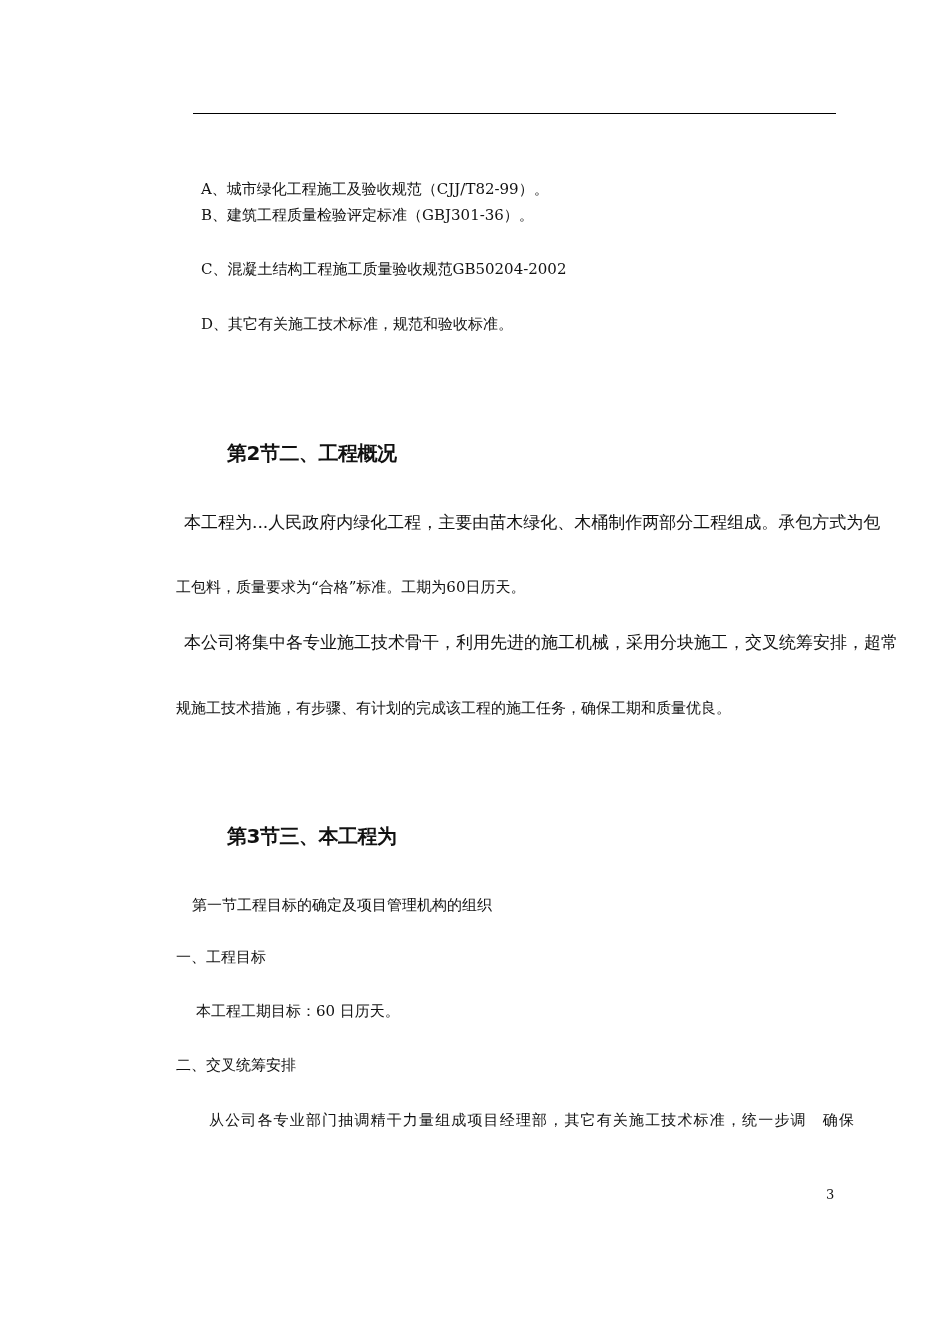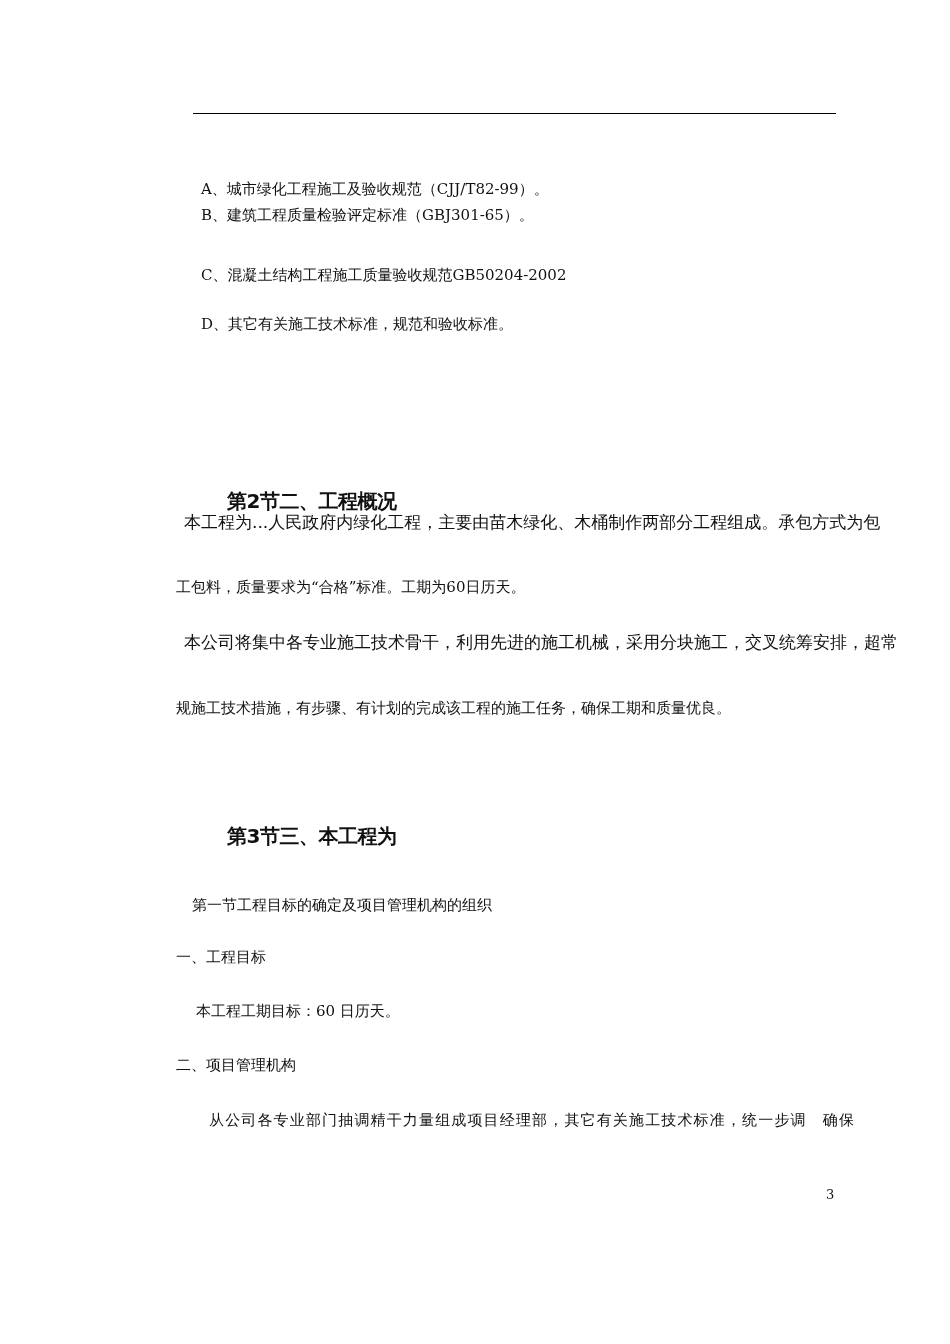--- a/index.html
+++ b/index.html
@@ -12,32 +12,32 @@
     .just { position:absolute; left:176px; width:678px; font-size:17px; line-height:20px;
             white-space:nowrap; text-align:justify; text-align-last:justify;margin-left:8px; }
     .pagenum { position:absolute; left:826px; top:1187px; font-size:13px; }
   </style>
 </head>
 <body>
 
 <div class="rule"></div>
 
 <div class="line" style="left:201px;top:151px;margin-top:28px;">A、城市绿化工程施工及验收规范（CJJ/T82-99）。</div>
-<div class="line" style="left:201px;top:205px;">B、建筑工程质量检验评定标准（GBJ301-65）。</div>
-<div class="line" style="left:201px;top:265px;text-align:center;">C、混凝土结构工程施工质量验收规范GB50204-2002</div>
+<div class="line" style="left:201px;top:205px;">B、建筑工程质量检验评定标准（GBJ301-36）。</div>
+<div class="line" style="left:201px;top:259px;text-align:center;">C、混凝土结构工程施工质量验收规范GB50204-2002</div>
 <div class="line" style="left:201px;top:314px;">D、其它有关施工技术标准，规范和验收标准。</div>
 
-<div class="heading" style="left:227px;top:440px;margin-top:48px;">第2节二、工程概况</div>
+<div class="heading" style="left:227px;top:440px;">第2节二、工程概况</div>
 
 <div class="just" style="top:512px;">本工程为...人民政府内绿化工程，主要由苗木绿化、木桶制作两部分工程组成。承包方式为包</div>
 <div class="line" style="left:176px;top:577px;">工包料，质量要求为“合格”标准。工期为60日历天。</div>
 <div class="just" style="top:632px;">本公司将集中各专业施工技术骨干，利用先进的施工机械，采用分块施工，交叉统筹安排，超常</div>
 <div class="line" style="left:176px;top:698px;">规施工技术措施，有步骤、有计划的完成该工程的施工任务，确保工期和质量优良。</div>
 
 <div class="heading" style="left:227px;top:823px;">第3节三、本工程为</div>
 
 <div class="line" style="left:176px;top:895px;margin-left:16px;">第一节工程目标的确定及项目管理机构的组织</div>
 <div class="line" style="left:176px;top:947px;">一、工程目标</div>
 <div class="line" style="left:196px;top:1001px;">本工程工期目标：60 日历天。</div>
-<div class="line" style="left:176px;top:1055px;">二、项目管理机构</div>
+<div class="line" style="left:176px;top:1055px;">二、交叉统筹安排</div>
 <div class="line" style="left:209px;top:1110px;width:645px;text-align:justify;text-align-last:justify;">从公司各专业部门抽调精干力量组成项目经理部，其它有关施工技术标准，统一步调　确保</div>
 
 <div class="pagenum">3</div>
 
 </body></html>

